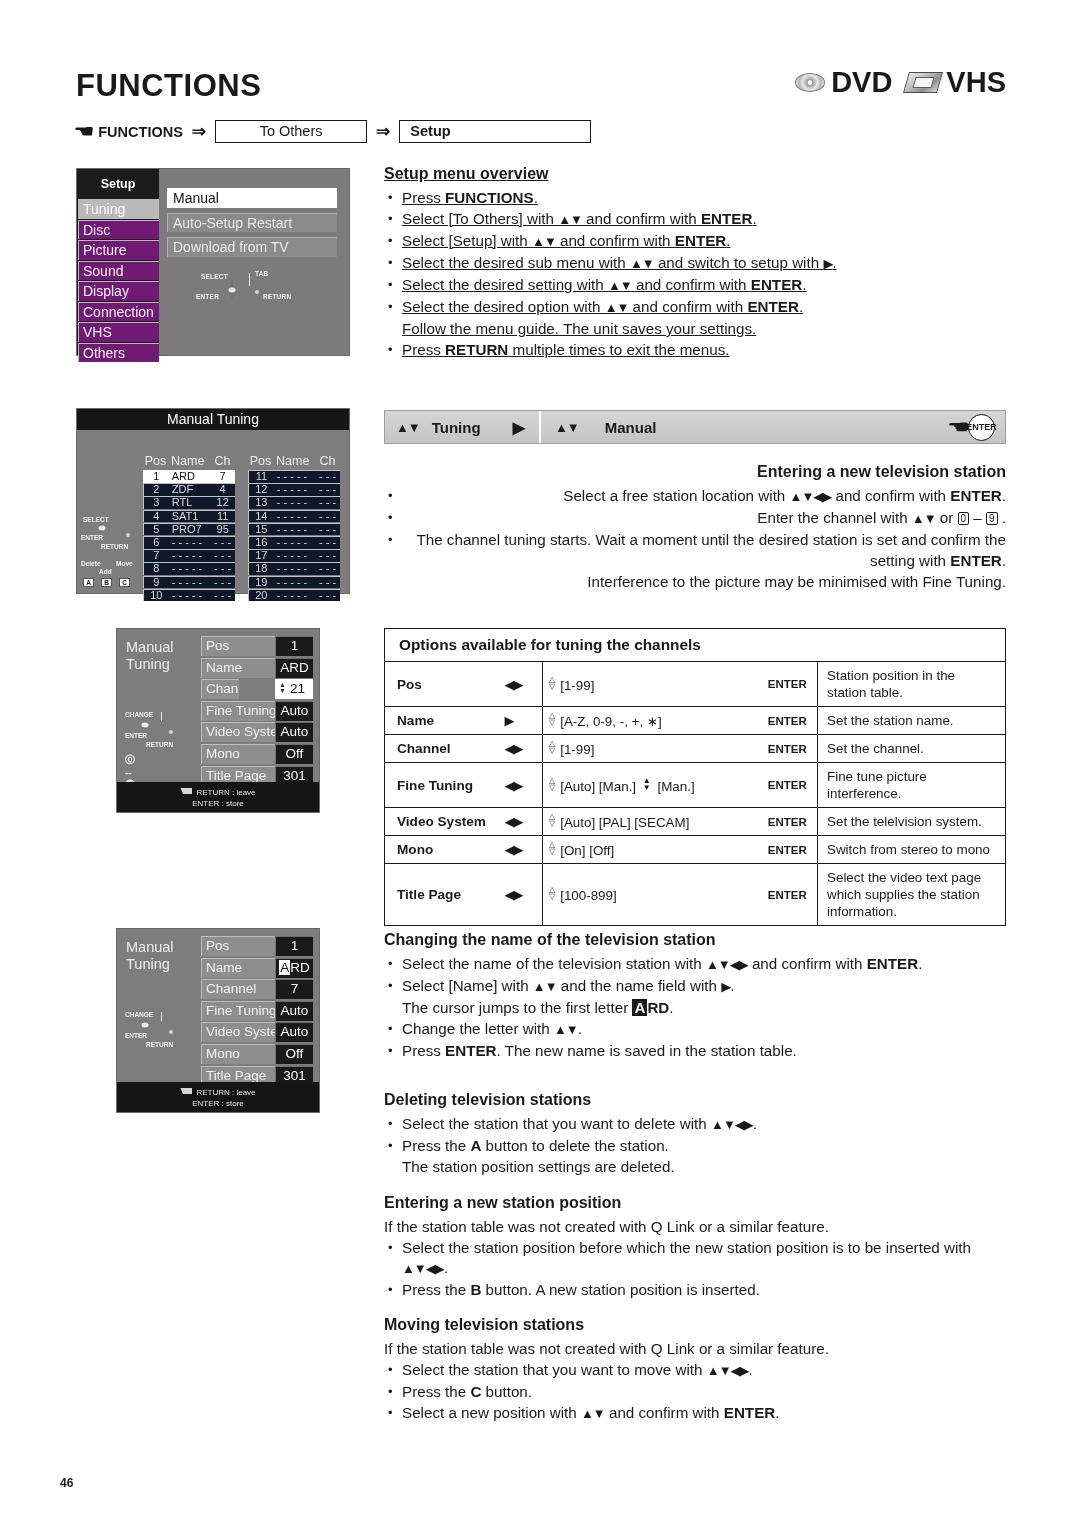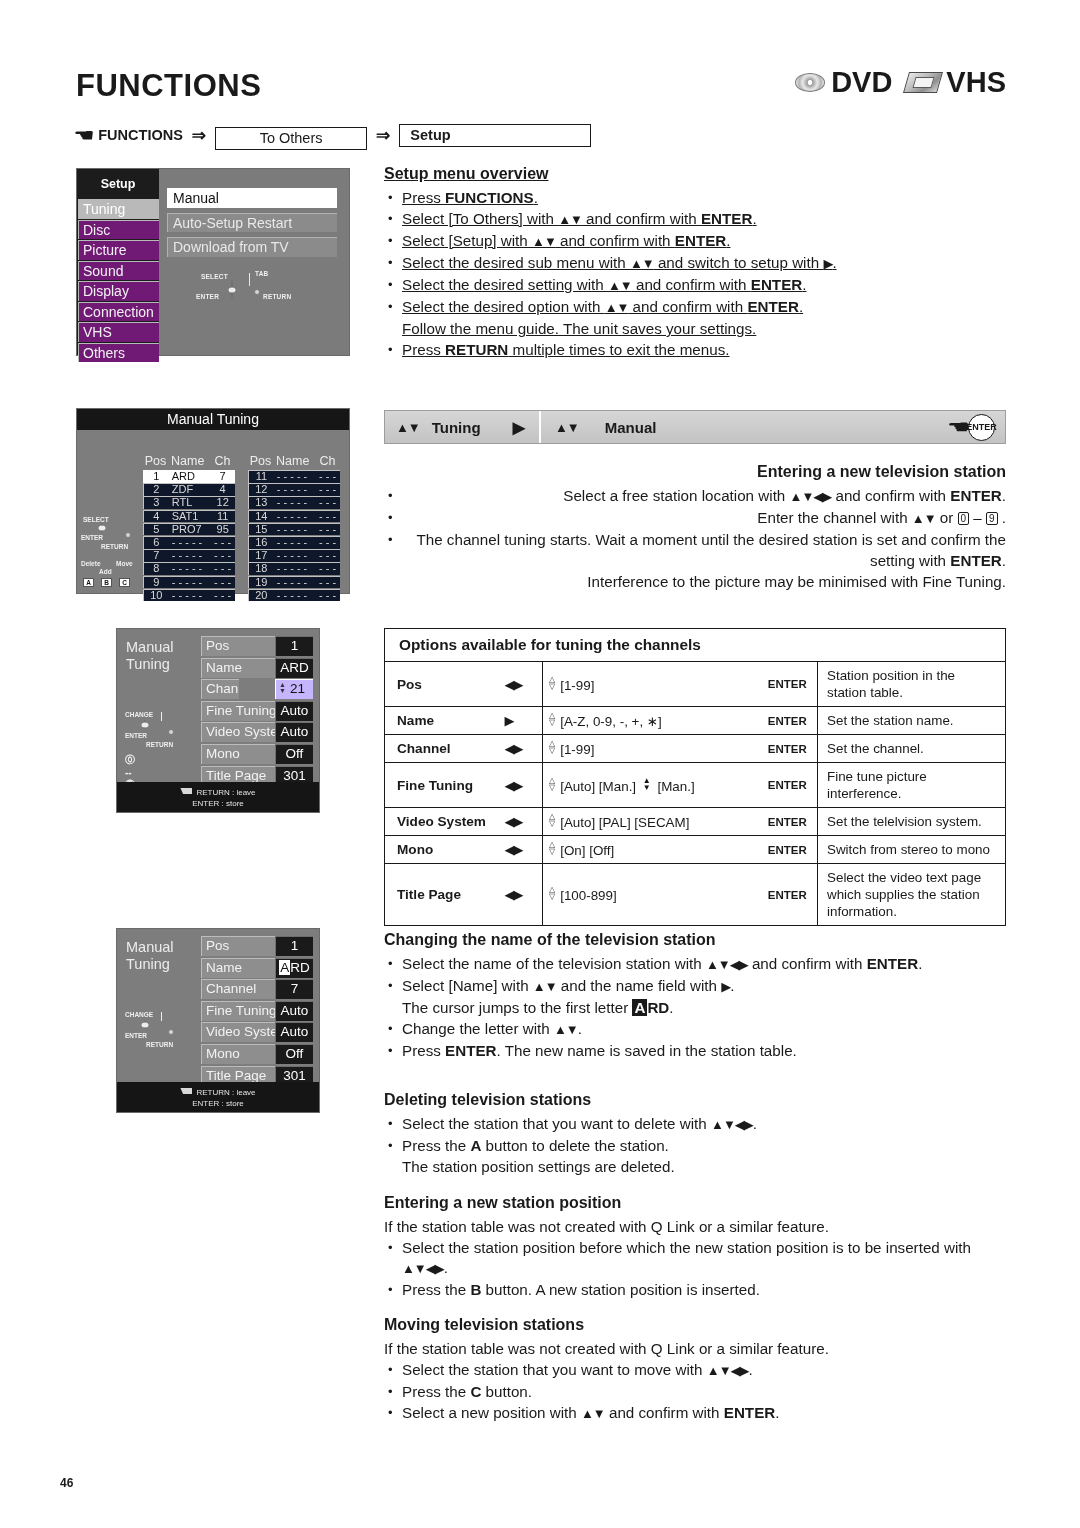--- a/index.html
+++ b/index.html
@@ -47,21 +47,21 @@
     font-size:14.5px; font-weight:bold;
   }
   .hand-glyph { font-size:17px; letter-spacing:-2px; display:inline-block; transform:scaleX(1.35); }
   .arrow-step { font-size:17px; display:inline-block; }
   .crumb-box {
     border:1.4px solid #1a1a1a; background:#fff;
     height:23px; line-height:21px;
     display:flex; align-items:center; justify-content:center;
     font-size:14.5px;
   }
-  #crumb-0 { width:152px; font-weight:normal;margin-top:7px; }
+  #crumb-0 { width:152px; font-weight:normal; }
   #crumb-1 { width:192px; justify-content:flex-start; padding-left:10px; font-weight:bold; }
 
   
   #setup-screen {
     position:absolute; left:76px; top:168px; width:274px; height:188px;
     background:#7b7b7b; border:1px solid #6a6a6a;
     display:flex;
   }
   #setup-sidebar { width:82px; background:#1c1c1c; padding-top:0; }
   #setup-sidebar-title {
@@ -150,21 +150,21 @@
     line-height:18px; padding-left:4px;
     border-top:1px solid #bcbcbc; border-left:1px solid #bcbcbc;
     white-space:nowrap; overflow:hidden;
   }
   .ds-val {
     width:38px; background:#1a1a1a; color:#fff; font-size:13.5px;
     line-height:18px; text-align:center;
     border-top:1px solid #6e6e6e; border-left:1px solid #6e6e6e;
     position:relative;
   }
-  .ds-val.light { background:#c4b5fd; color:#111; border-color:#fff;margin-left:36px; }
+  .ds-val.light { background:#ffffff; color:#111; border-color:#fff;margin-left:36px; }
   .updown {
     position:absolute; left:3px; top:2px; font-size:7px; line-height:6px; color:#333;
   }
   .cursor-letter { background:#fff; color:#111; padding:0 1px; }
   .ds-nav { position:absolute; left:8px; top:82px; color:#f0f0f0; font-size:6.5px; font-weight:bold; }
   .ds-foot {
     position:absolute; left:0; right:0; bottom:0; height:30px; background:#151515;
     color:#e3e3e3; font-size:8px; line-height:11px; padding-top:5px; text-align:center;
   }
   .ds-foot .rem { display:inline-block; width:12px; height:6px; background:#d8d8d8; margin-right:4px; vertical-align:1px;

